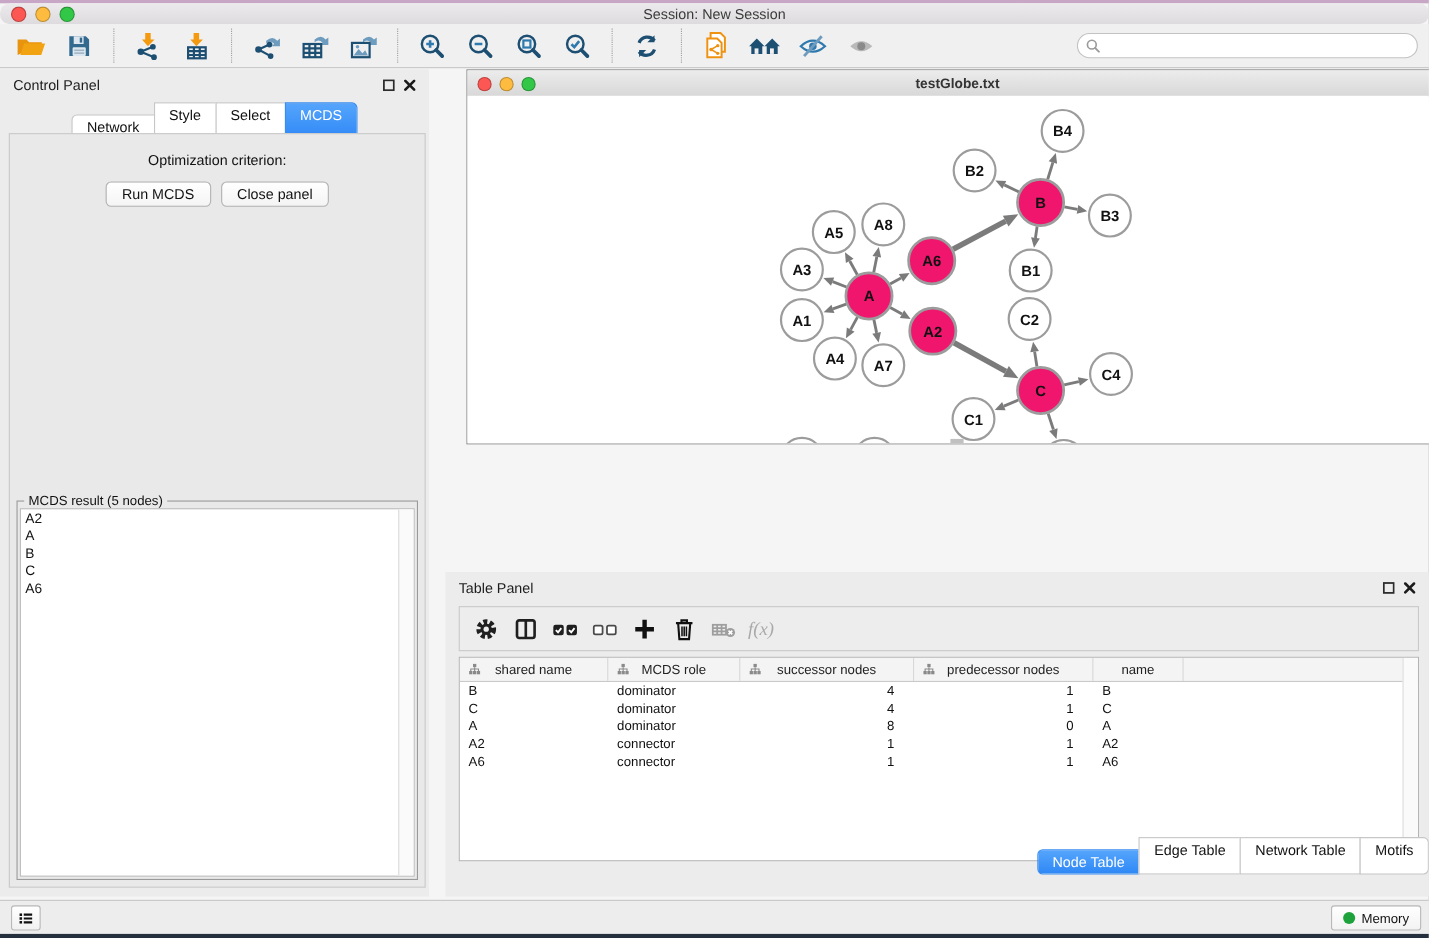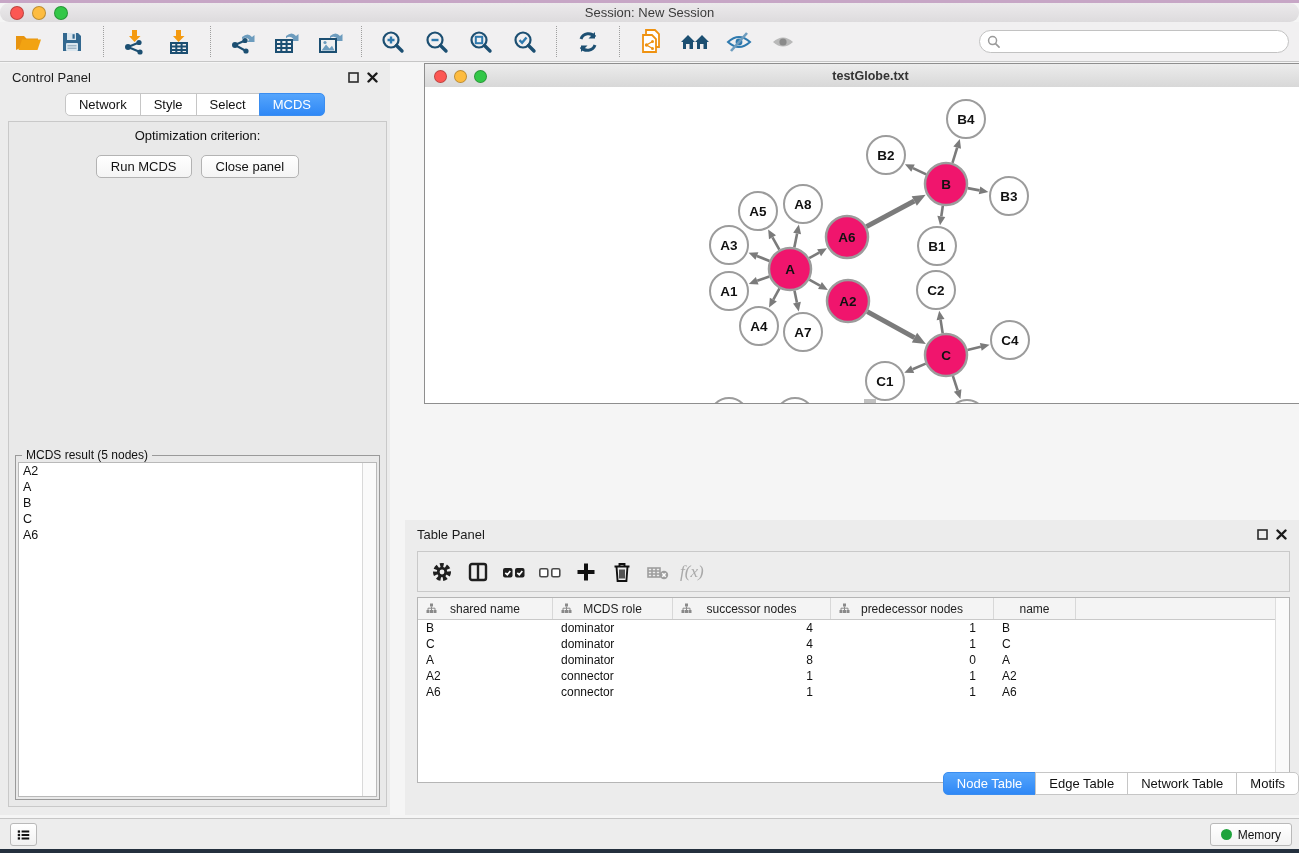--- a/index.html
+++ b/index.html
@@ -20,25 +20,25 @@
   .search-wrap{margin-left:auto;width:294px;height:21px;background:#fff;border:1px solid #c2c2c2;
                border-radius:12px;display:flex;align-items:center;padding:0 7px;gap:5px;}
   .search-wrap input{border:none;outline:none;background:transparent;flex:1;font-size:12px;font-family:"Liberation Sans",sans-serif;}
   
   .control-panel{position:absolute;left:0;top:63px;width:390px;height:752px;background:#ececec;}
   .panel-head{position:relative;height:28px;display:flex;align-items:center;padding:0 12px;}
   .panel-head .ptitle{font-size:13px;color:#1c1c1c;}
   .panel-head .pbtns{margin-left:auto;display:flex;gap:8px;align-items:center;}
   .seg{display:flex;justify-content:center;margin-top:2px;}
   .seg-item{background:#fff;border:1px solid #c6c6c6;padding:3px 13px;font-size:13px;margin-left:-1px;color:#111;}
-  .seg-item:first-child{border-radius:5px 0 0 5px;margin-left:0;}
+  .seg-item:first-child{border-radius:5px 0 0 5px;margin-left:0;margin-top:11px;}
   .seg-item:last-child{border-radius:0 5px 5px 0;}
   .seg-item.active{background:linear-gradient(#55a5fc,#2f88f6);border-color:#3a8df0;color:#fff;}
   .cp-body{position:absolute;left:8px;right:3px;top:58px;bottom:8px;background:#e9e9e9;border:1px solid #c9c9c9;}
-  .opt-label{text-align:center;font-size:13px;margin-top:6px;color:#111;}
+  .opt-label{text-align:center;font-size:13px;margin-top:16px;color:#111;}
   .dropdown{position:relative;margin:9px auto 0;width:312px;height:23px;background:#fff;border:1px solid #b3b3b3;
             border-radius:4px;display:flex;align-items:center;box-sizing:border-box;}
   .dropdown .dval{font-size:13px;padding-left:8px;flex:1;white-space:nowrap;overflow:hidden;}
   .dropdown .stepper{width:20px;height:21px;border-radius:3px;background:linear-gradient(#6fb1fb,#2f86f4);
             display:flex;flex-direction:column;align-items:center;justify-content:center;gap:2px;margin-right:0px;}
   .btn-row{display:flex;justify-content:center;gap:9px;margin-top:12px;}
   .pbutton{background:linear-gradient(#ffffff,#f4f4f4);border:1px solid #b3b3b3;border-radius:5px;
            font-size:13px;padding:3px 14px;font-family:"Liberation Sans",sans-serif;color:#111;}
   .result-box{position:absolute;left:6px;right:6px;top:333px;bottom:6px;border:1px solid #9a9a9a;}
   .result-legend{position:absolute;top:-8px;left:6px;background:#e9e9e9;padding:0 4px;font-size:12px;color:#111;text-align:right;}

